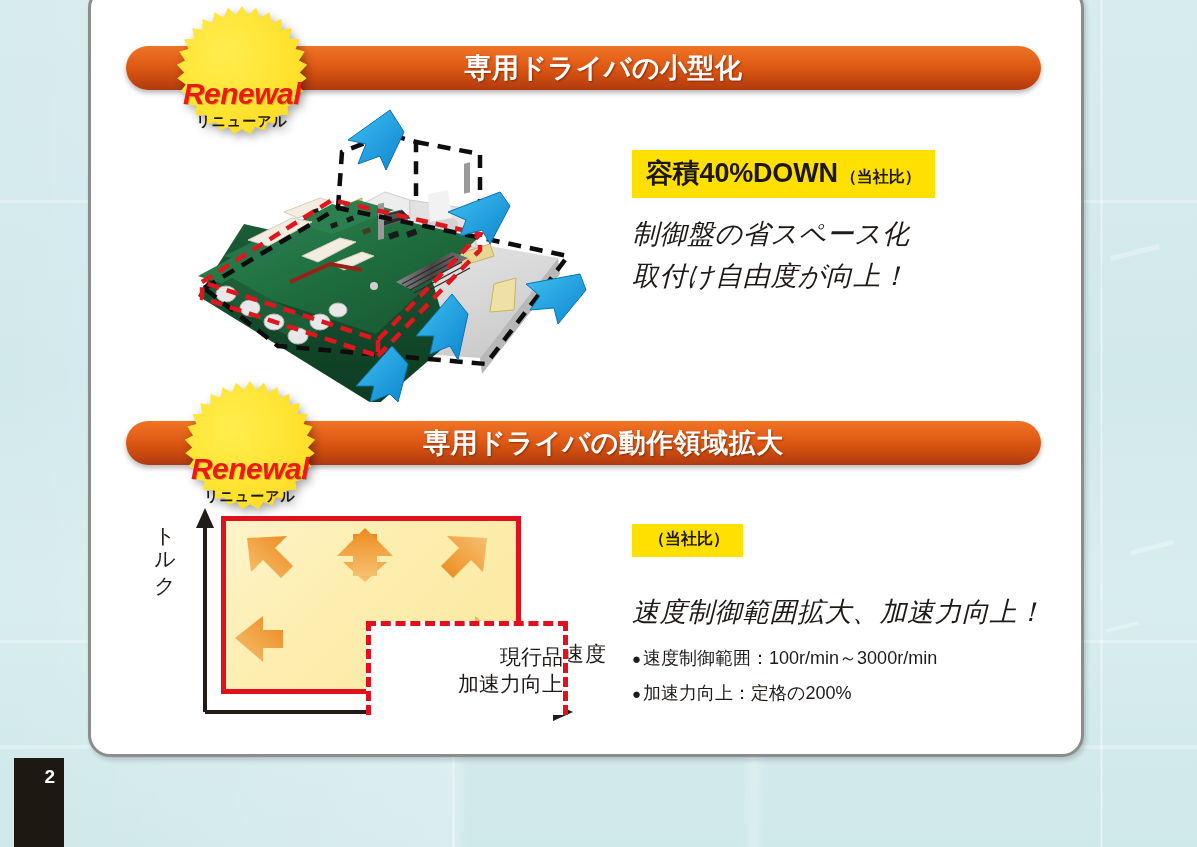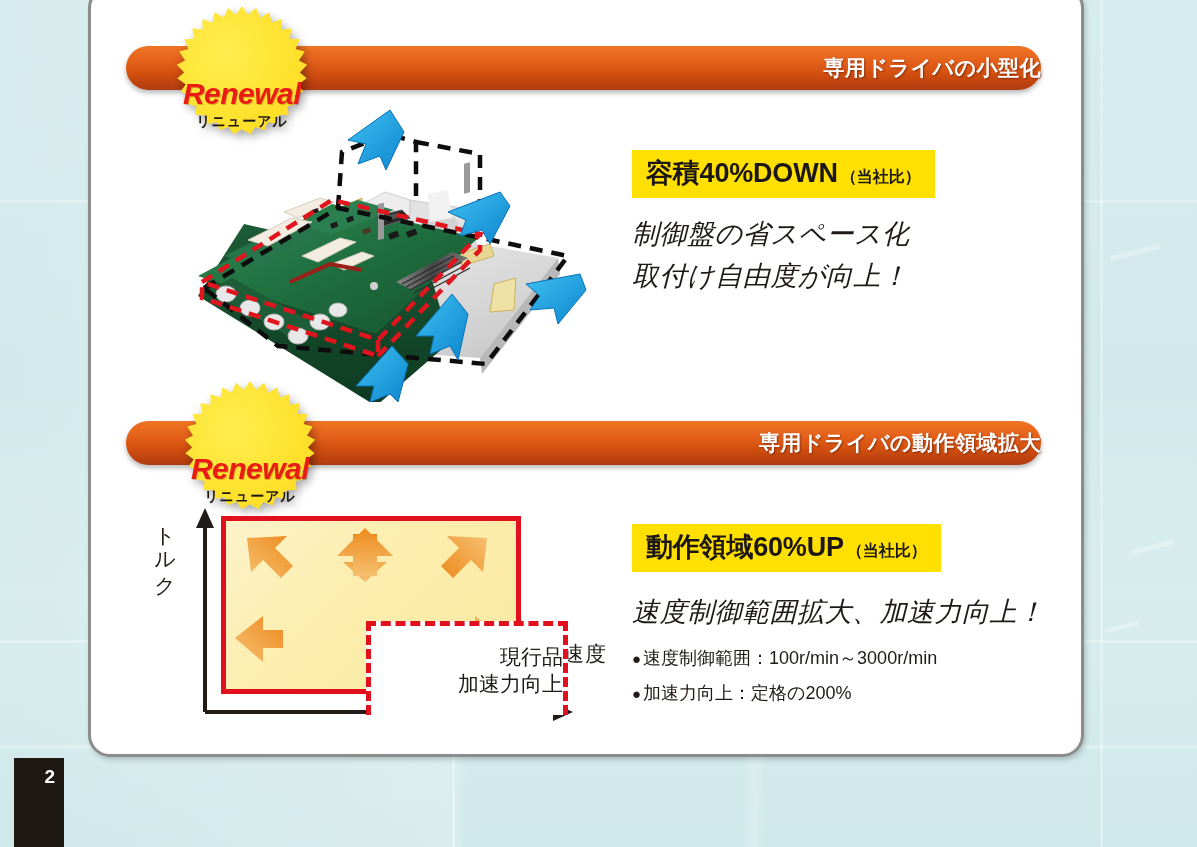--- a/index.html
+++ b/index.html
@@ -41,24 +41,24 @@
   }
 
   
   .titlebar {
     position: absolute; height: 44px; border-radius: 22px;
     background: linear-gradient(180deg, #ef7424 0%, #e4601a 35%, #d3500f 62%, #b03a10 100%);
     box-shadow: 0 3px 5px rgba(0,0,0,.28);
     display: flex; align-items: center;
   }
   .titlebar .tb-text {
-    color: #ffffff; font-size: 21px; font-weight: bold;
+    color: #ffffff; font-size: 27px; font-weight: bold;
     letter-spacing: .5px;
     text-shadow: 1px 1px 2px rgba(80,20,0,.55);
-    width: 100%; text-align: right; padding-left: 40px; font-family: Liberation Mono, monospace;
+    width: 100%; text-align: center; padding-left: 40px; font-family: Liberation Mono, monospace;
   }
 
   
   .badge {
     position: absolute; width: 148px; height: 148px;
     display: flex; flex-direction: column;
     align-items: center; justify-content: center;
     filter: drop-shadow(3px 4px 4px rgba(0,0,0,.33));
   }
   .badge .star {
@@ -349,21 +349,20 @@
     </svg>
 
     <div class="g-inner">
       <span>現行品</span>
       <span>加速力向上</span>
     </div>
   </div>
 </div>
 
 <div class="highlight" style="left:632px; top:524px;">
-  <span class="hl-main">動作領域60%UP</span>
   <span class="hl-sub">（当社比）</span>
 </div>
 
 <div class="body-line" style="left:632px; top:594px;">速度制御範囲拡大、加速力向上！</div>
 
 <div class="bullet-line" style="left:632px; top:646px;">
   <span class="dot">●</span><span>速度制御範囲：100r/min～3000r/min</span>
 </div>
 <div class="bullet-line" style="left:632px; top:681px;">
   <span class="dot">●</span><span>加速力向上：定格の200%</span>

